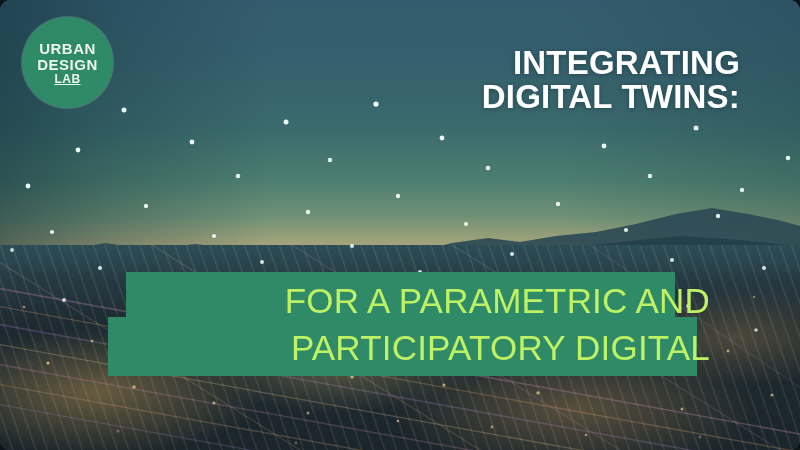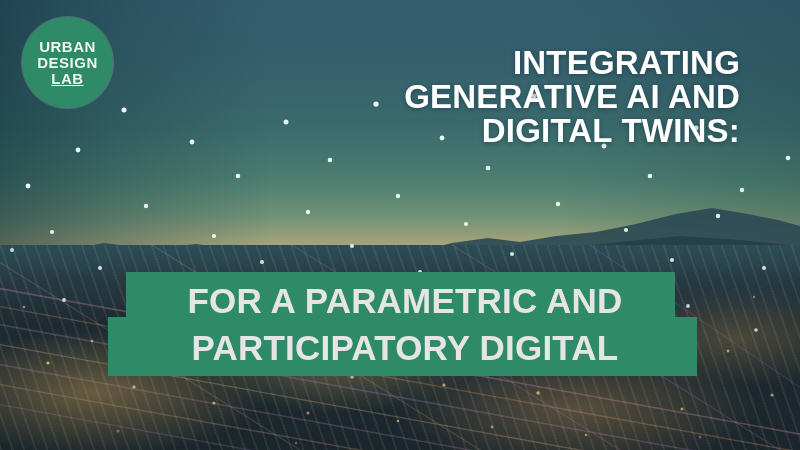--- a/index.html
+++ b/index.html
@@ -4,20 +4,21 @@
 <style>
   html,body{margin:0;padding:0;background:#0d1418;}
   *{box-sizing:border-box;}
 
   .poster{
     position:relative;
     width:800px;height:450px;
     overflow:hidden;
     font-family:"Liberation Sans", sans-serif;
     background:#32596b;
+    border-radius:11px;
   }
 
   
   .sky{
     position:absolute;inset:0;
     background:
       linear-gradient(to bottom,
         #335c6e 0%,
         #355f6d 12%,
         #3a6a6d 28%,
@@ -94,21 +95,21 @@
     color:#eef6f1;
     font-weight:bold;
     letter-spacing:.5px;
     line-height:1;
     text-align:center;
     font-family:"Liberation Sans", sans-serif;
     text-shadow:0 0 1px rgba(46,138,103,.9);
   }
   .logo .l1{font-size:15px;}
   .logo .l2{font-size:15px;}
-  .logo .l3{font-size:15px;text-decoration:underline;}
+  .logo .l3{font-size:12px;text-decoration:underline;}
 
   
   .headline{
     position:absolute;left:130px;right:60px;top:46px;
     text-align:right;
   }
   .headline .hl{
     display:block;
     color:#ffffff;
     font-weight:bold;
@@ -125,24 +126,24 @@
   }
   .band{
     position:absolute;
     background:#2e8a67;
     display:flex;align-items:center;
   }
   .band-top{left:126px;top:0;width:549px;height:45px;}
   .band-bottom{left:108px;top:45px;width:589px;height:59px;}
   .band-text{
     position:absolute;left:0;right:0;
-    color:#e5e5e5;font-weight:bold;
+    color:#bef264;font-weight:normal;
     font-size:35px;line-height:1;
     letter-spacing:.2px;white-space:nowrap;
-    text-align:center;
+    text-align:right;
   }
   .bt-top{top:283px;}
   .bt-bottom{top:330px;}
   .band-text-wrap{position:absolute;left:100px;width:610px;}
 </style>
 </head>
 <body>
 
 <div class="poster">
 
@@ -319,21 +320,20 @@
   </div>
 
   <div class="logo">
     <span class="l1">URBAN</span>
     <span class="l2">DESIGN</span>
     <span class="l3">LAB</span>
   </div>
 
   <div class="headline">
     <span class="hl">INTEGRATING</span>
-    <span class="hl">GENERATIVE AI AND</span>
     <span class="hl">DIGITAL TWINS:</span>
   </div>
 
   <div class="banner">
     <div class="band band-top"></div>
     <div class="band band-bottom"></div>
   </div>
   <div class="band-text-wrap">
     <div class="band-text bt-top">FOR A PARAMETRIC AND</div>
     <div class="band-text bt-bottom">PARTICIPATORY DIGITAL</div>

